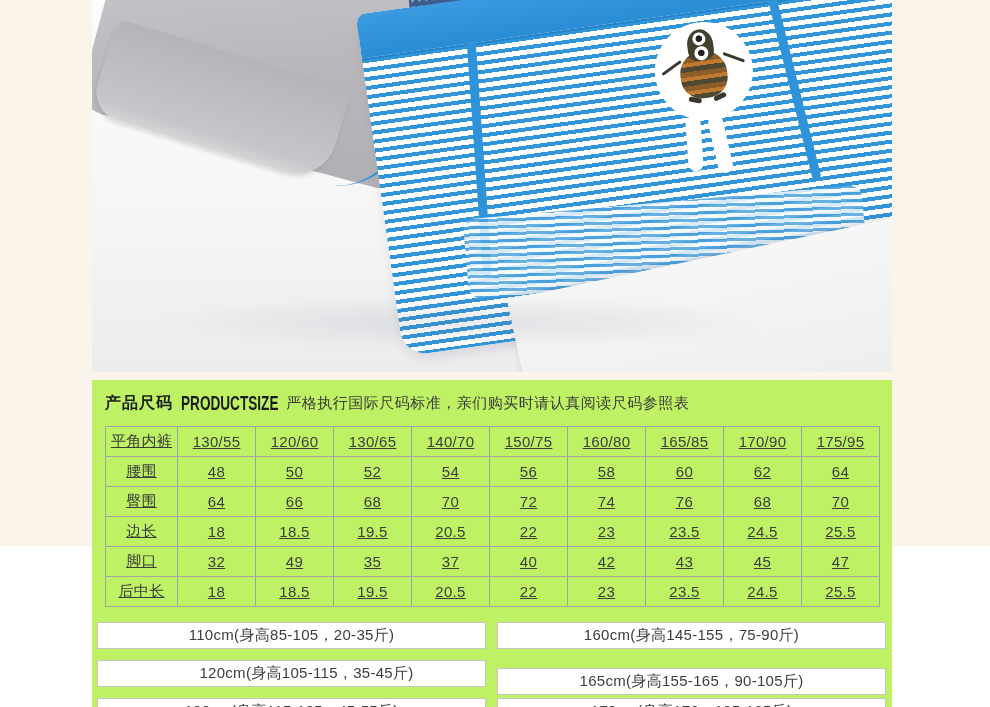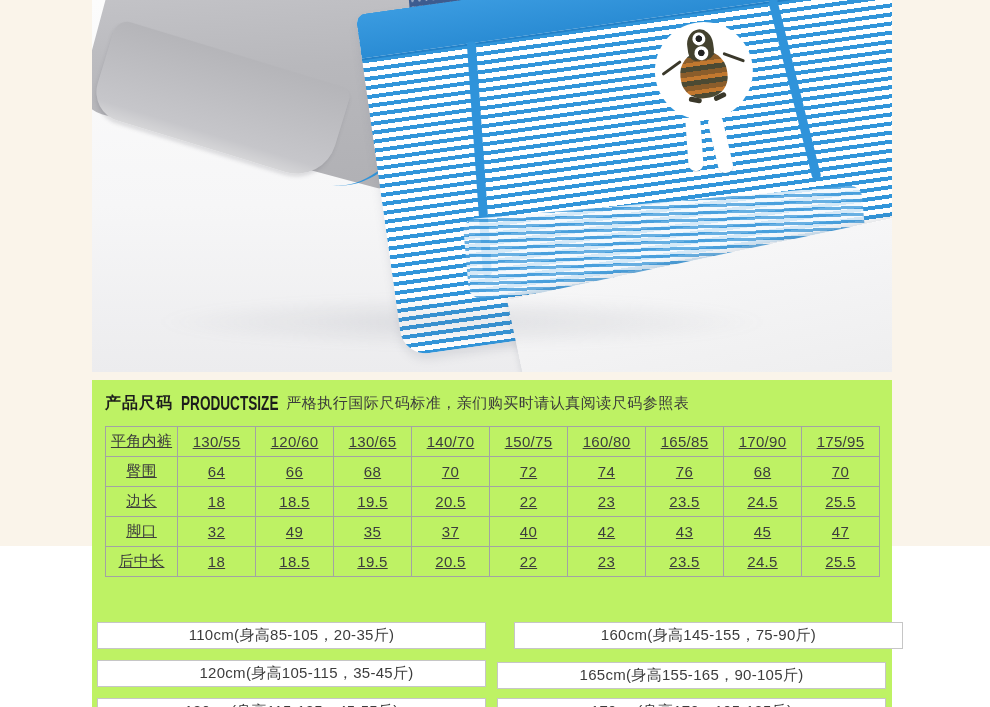--- a/index.html
+++ b/index.html
@@ -175,20 +175,32 @@
           <td>120/60</td>
           <td>130/65</td>
           <td>140/70</td>
           <td>150/75</td>
           <td>160/80</td>
           <td>165/85</td>
           <td>170/90</td>
           <td>175/95</td>
         </tr>
         <tr>
+          <td>腰围</td>
+          <td>48</td>
+          <td>50</td>
+          <td>52</td>
+          <td>54</td>
+          <td>56</td>
+          <td>58</td>
+          <td>60</td>
+          <td>62</td>
+          <td>64</td>
+        </tr>
+        <tr>
           <td>臀围</td>
           <td>64</td>
           <td>66</td>
           <td>68</td>
           <td>70</td>
           <td>72</td>
           <td>74</td>
           <td>76</td>
           <td>68</td>
           <td>70</td>
@@ -228,17 +240,17 @@
           <td>23.5</td>
           <td>24.5</td>
           <td>25.5</td>
         </tr>
       </tbody>
   </table>
   <div class="bars">
       <div class="rec-bar" style="left: 5px; top: 242px;">110cm(身高85-105，20-35斤)</div>
       <div class="rec-bar" style="left: 5px; top: 280px; padding-left: 30px;">120cm(身高105-115，35-45斤)</div>
       <div class="rec-bar" style="left: 5px; top: 318px;">130cm(身高115-125，45-55斤)</div>
-      <div class="rec-bar" style="left: 422px; top: 242px;">160cm(身高145-155，75-90斤)</div>
-      <div class="rec-bar" style="left: 405px; top: 282px;">165cm(身高155-165，90-105斤)</div>
+      <div class="rec-bar" style="left: 405px; top: 242px;">160cm(身高145-155，75-90斤)</div>
+      <div class="rec-bar" style="left: 405px; top: 288px;">165cm(身高155-165，90-105斤)</div>
       <div class="rec-bar" style="left: 405px; top: 318px;">170cm(身高170，105-125斤)</div>
     </div>
 </div>
 
 </body></html>

